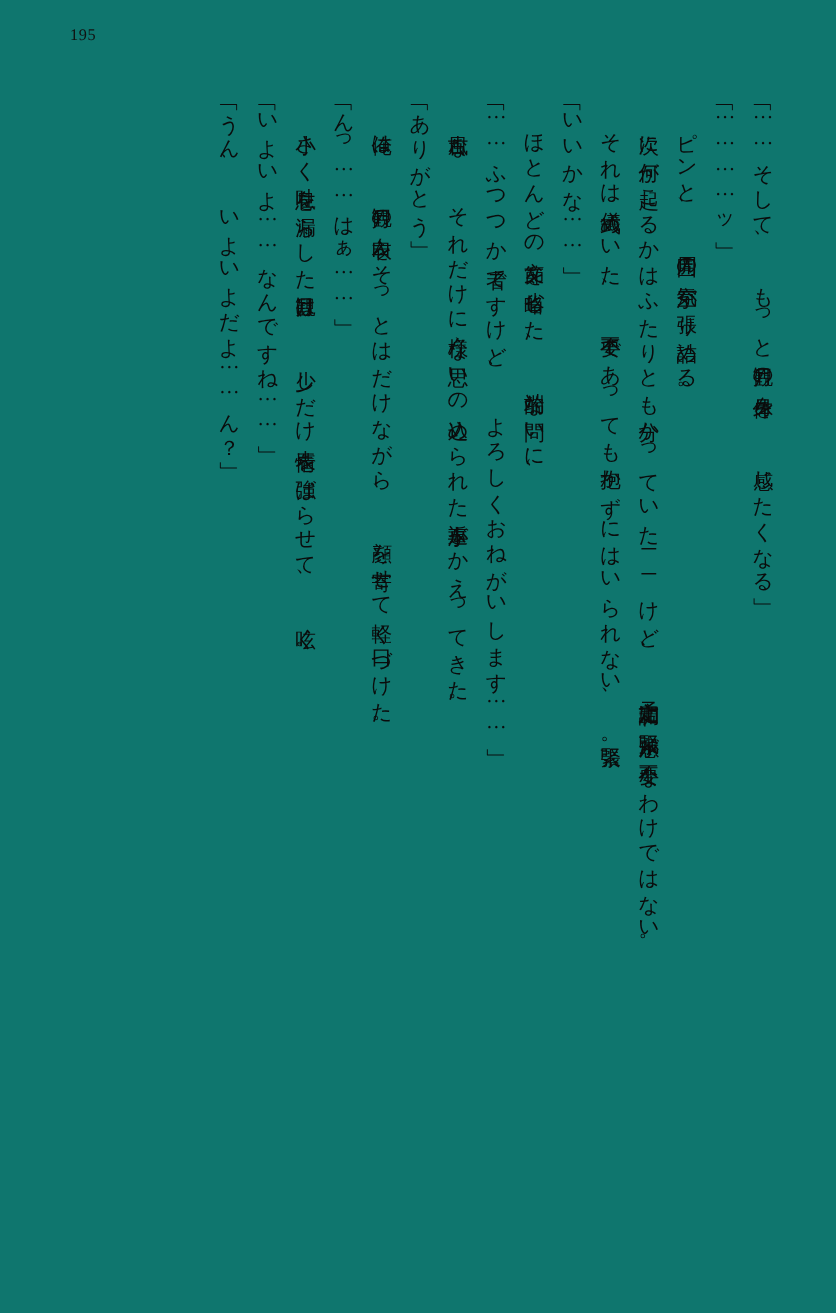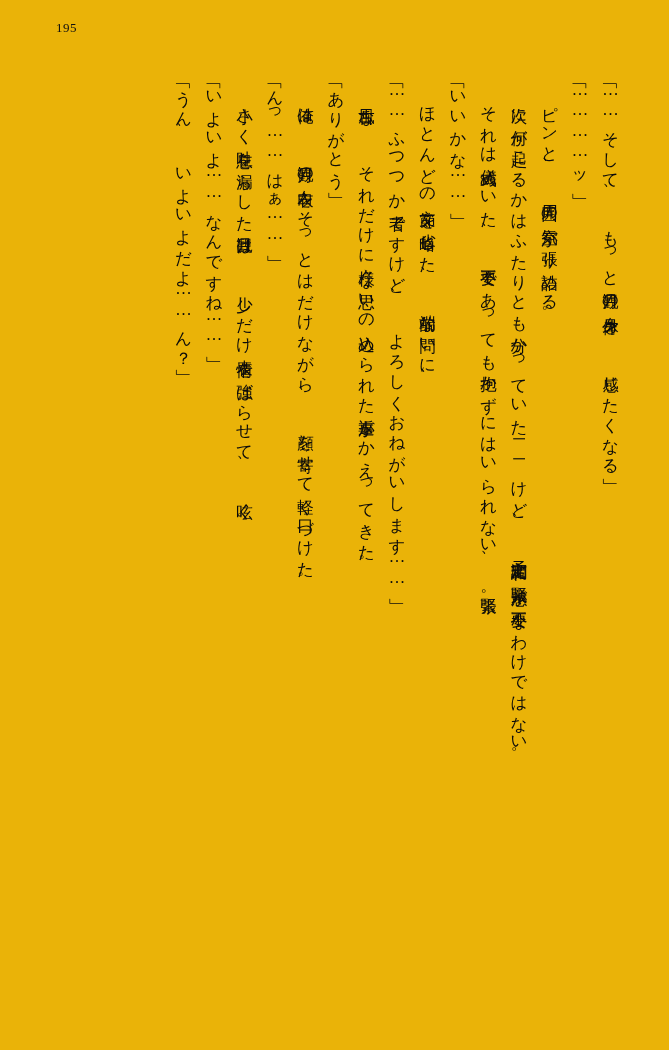--- a/index.html
+++ b/index.html
@@ -14,21 +14,21 @@
     color: #000000;
     position: relative;
     overflow: hidden;
   }
   .page {
     position: absolute;
     left: 0;
     top: 0;
     width: 669px;
     height: 1050px;
-    background: #eab308;
+    background: #0f766e;
   }
   .page-number {
     position: absolute;
     left: 56px;
     top: 20px;
     font-size: 13px;
     letter-spacing: 0.5px;
     color: #111;
     font-family: "Liberation Serif", "DejaVu Serif", serif;
   }

